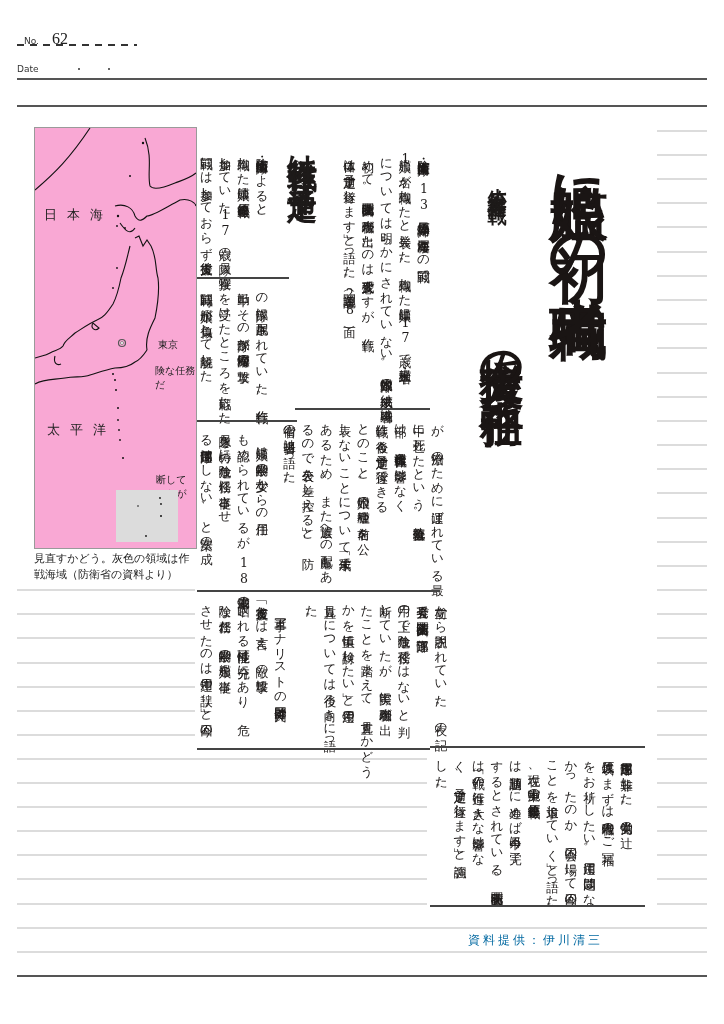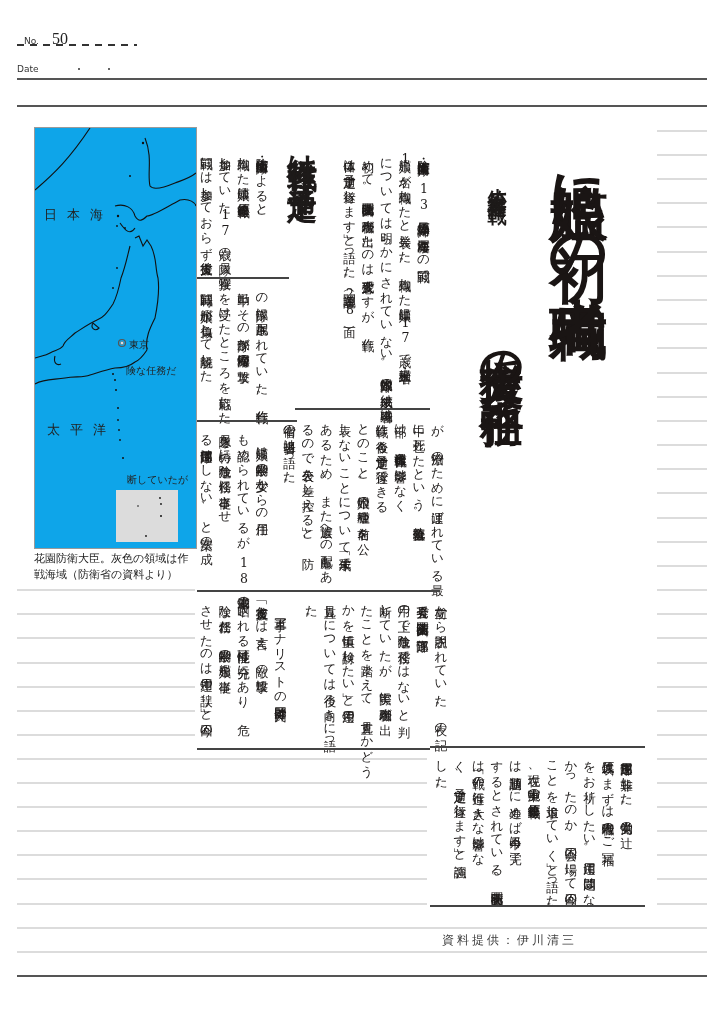--- a/index.html
+++ b/index.html
@@ -32,33 +32,33 @@
     font-size: 58px; letter-spacing: -3px; line-height: 62px; color: #1a1514; }
   .headline-sub { font-family: "DejaVu Serif", serif; font-weight: bold;
     font-size: 44px; letter-spacing: -2px; line-height: 48px; color: #1a1514; }
   .kicker { font-family: "DejaVu Sans", sans-serif; font-weight: bold;
     font-size: 19px; letter-spacing: 3px; line-height: 22px; }
   .section-head { font-family: "DejaVu Serif", serif; font-weight: bold;
     font-size: 30px; letter-spacing: -1px; line-height: 34px; }
 
   
   .map-box { left: 34px; top: 127px; width: 161px; height: 420px;
-    border: 1px solid #9a9a9a; background: #0ea5e9; }
+    border: 1px solid #9a9a9a; background: #f9a8d4; }
   .map-label { font: 13px "DejaVu Sans", sans-serif; color: #222; letter-spacing: 10px; }
-  .map-small { font: 10px "DejaVu Sans", sans-serif; color: #222; }
+  .map-small { font: 10px "DejaVu Sans", sans-serif; color: #222; margin-left: 29px; }
   .op-area { background: #dcdcdc; }
   .caption { font: 11px "DejaVu Sans", sans-serif; color: #222; line-height: 16px; }
 
-  .credit { font: 12px "DejaVu Serif", serif; letter-spacing: 3px; color: #404040; }
+  .credit { font: 12px "DejaVu Serif", serif; letter-spacing: 3px; color: #0369a1; margin-left: 26px; }
 </style>
 </head>
 <body>
 
 <div class="abs no-label">No.</div>
-<div class="abs no-value">50</div>
+<div class="abs no-value">62</div>
 <div class="abs no-dash"></div>
 <div class="abs date-label">Date</div>
 <div class="abs date-dot" style="left:78px;top:68px;"></div>
 <div class="abs date-dot" style="left:108px;top:68px;"></div>
 <div class="abs rule-dark" style="left:17px;top:78px;width:690px;"></div>
 <div class="abs rule-dark" style="left:17px;top:105px;width:690px;"></div>
 
 <div>
   <div class="abs rule-light" style="left:657px;top:130px;width:50px;"></div>
   <div class="abs rule-light" style="left:657px;top:154px;width:50px;"></div>
@@ -250,15 +250,15 @@
       <g fill="#111">
         <circle cx="44" cy="8" r="0.9"></circle>
           <circle cx="45" cy="14" r="0.9"></circle>
         <circle cx="22" cy="16" r="0.8"></circle>
           <circle cx="45" cy="26" r="1"></circle>
         <circle cx="30" cy="46" r="0.9"></circle>
       </g>
     </svg>
   </div>
 </div>
-<div class="abs caption" style="left:34px;top:551px;width:165px;">花園防衛大臣。灰色の領域は作戦海域（防衛省の資料より）</div>
+<div class="abs caption" style="left:34px;top:551px;width:165px;">見直すかどう。灰色の領域は作戦海域（防衛省の資料より）</div>
 
 <div class="abs credit" style="left:442px;top:932px;">資料提供：伊川清三</div>
 
 </body></html>

